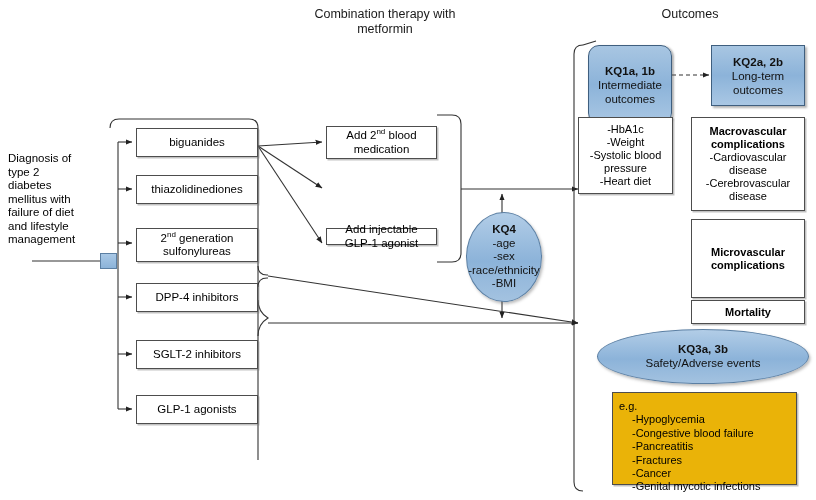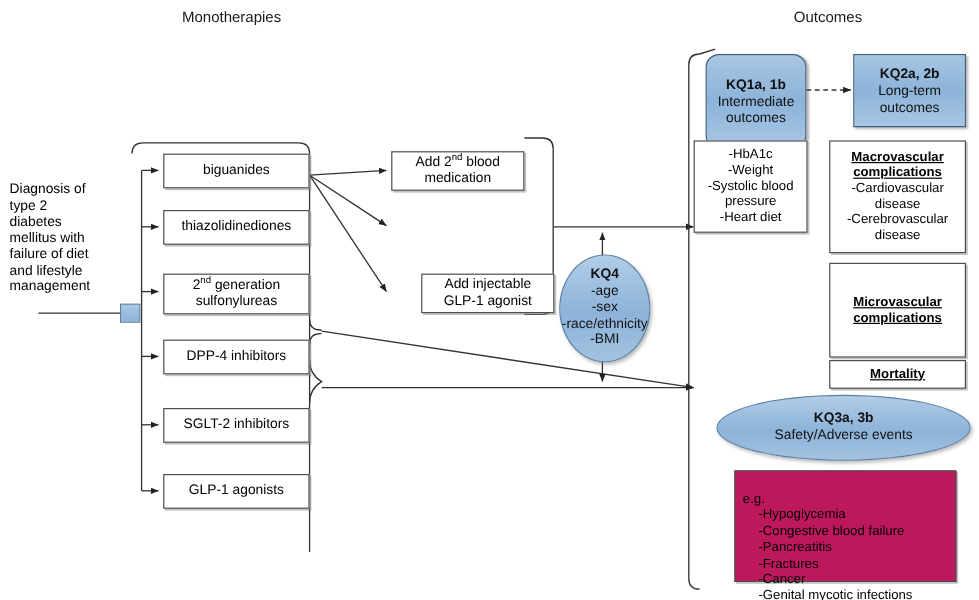--- a/index.html
+++ b/index.html
@@ -52,21 +52,21 @@
     line-height:13px;
     text-align:center;
     color:#000;
     padding:3px 2px;
     white-space:pre-line;
     display:flex;
     flex-direction:column;
     align-items:center;
     justify-content:center;
   }
-  .plainbox b{font-weight:bold;text-decoration:underline;}
+  .plainbox b{font-weight:bold;}
   .lead{
     position:absolute;
     font-size:11.5px;
     line-height:13.5px;
     white-space:pre-line;
     color:#000;
   }
   .kqbox{
     position:absolute;
     box-sizing:border-box;
@@ -97,26 +97,26 @@
     text-align:center;
     font-size:11.5px;
     line-height:13.5px;
     color:#111;
     box-shadow:1.5px 2px 3px rgba(90,90,90,.40);
   }
   .ellipse .t1{font-weight:bold;}
   .eglist{
     position:absolute;
     box-sizing:border-box;
-    background:#be185d;
+    background:#eab308;
     border:1px solid #4d4d4d;
     box-shadow:1.5px 1.5px 0 rgba(120,120,120,.45);
     font-size:11px;
     line-height:13.4px;
-    padding:17px 6px;
+    padding:7px 6px;
     color:#000;
   }
   .eglist .eg{margin-left:0;}
   .eglist .it{margin-left:13px;}
   .connector-sq{
     position:absolute;
     box-sizing:border-box;
     background:linear-gradient(180deg,#a9c8e6 0%,#8cb3d9 100%);
     border:1px solid #5b7fa3;
   }
@@ -175,21 +175,22 @@
     </g>
   </svg>
 
   <svg id="wires2" style="position:absolute;left:0;top:0;width:816px;height:500px;pointer-events:none;" viewBox="0 0 816 500">
     <g stroke="#333" fill="none" stroke-width="1.1">
       <path d="M268,323 L578,323" marker-end="url(#ah)"></path>
       <path d="M258,300 Q258,312 268,318 Q258,324 258,336"></path>
     </g>
   </svg>
 
-  <div class="hdr" style="left:118px;top:7px;width:150px;">Monotherapies</div>
+  <div class="hdr" style="left:290px;top:7px;width:190px;">Combination therapy with
+metformin</div>
   <div class="hdr" style="left:620px;top:7px;width:140px;">Outcomes</div>
 
   <div class="lead" style="left:8px;top:152px;width:96px;">Diagnosis of
 type 2
 diabetes
 mellitus with
 failure of diet
 and lifestyle
 management</div>
   <div class="connector-sq" style="left:100px;top:253px;width:17px;height:16px;"></div>
@@ -215,21 +216,21 @@
   <div class="nodebox" style="left:136px;top:395px;width:122px;height:29px;">
     <span>GLP-1 agonists</span>
   </div>
 
   <div class="nodebox" style="left:326px;top:126px;width:111px;height:33px;">
     <span>
       <span>Add 2</span><sup>nd</sup><span> blood</span><br>
       <span>medication</span>
     </span>
   </div>
-  <div class="nodebox" style="left:326px;top:228px;width:111px;height:33px;white-space:pre-line;margin-left:25px;">
+  <div class="nodebox" style="left:326px;top:228px;width:111px;height:17px;white-space:pre-line;">
     <span>Add injectable
 GLP-1 agonist</span>
   </div>
 
   <div class="ellipse" style="left:466px;top:212px;width:76px;height:90px;">
     <span class="t1">KQ4</span>
     <span style="white-space:pre-line;">-age
 -sex
 -race/ethnicity
 -BMI</span>

